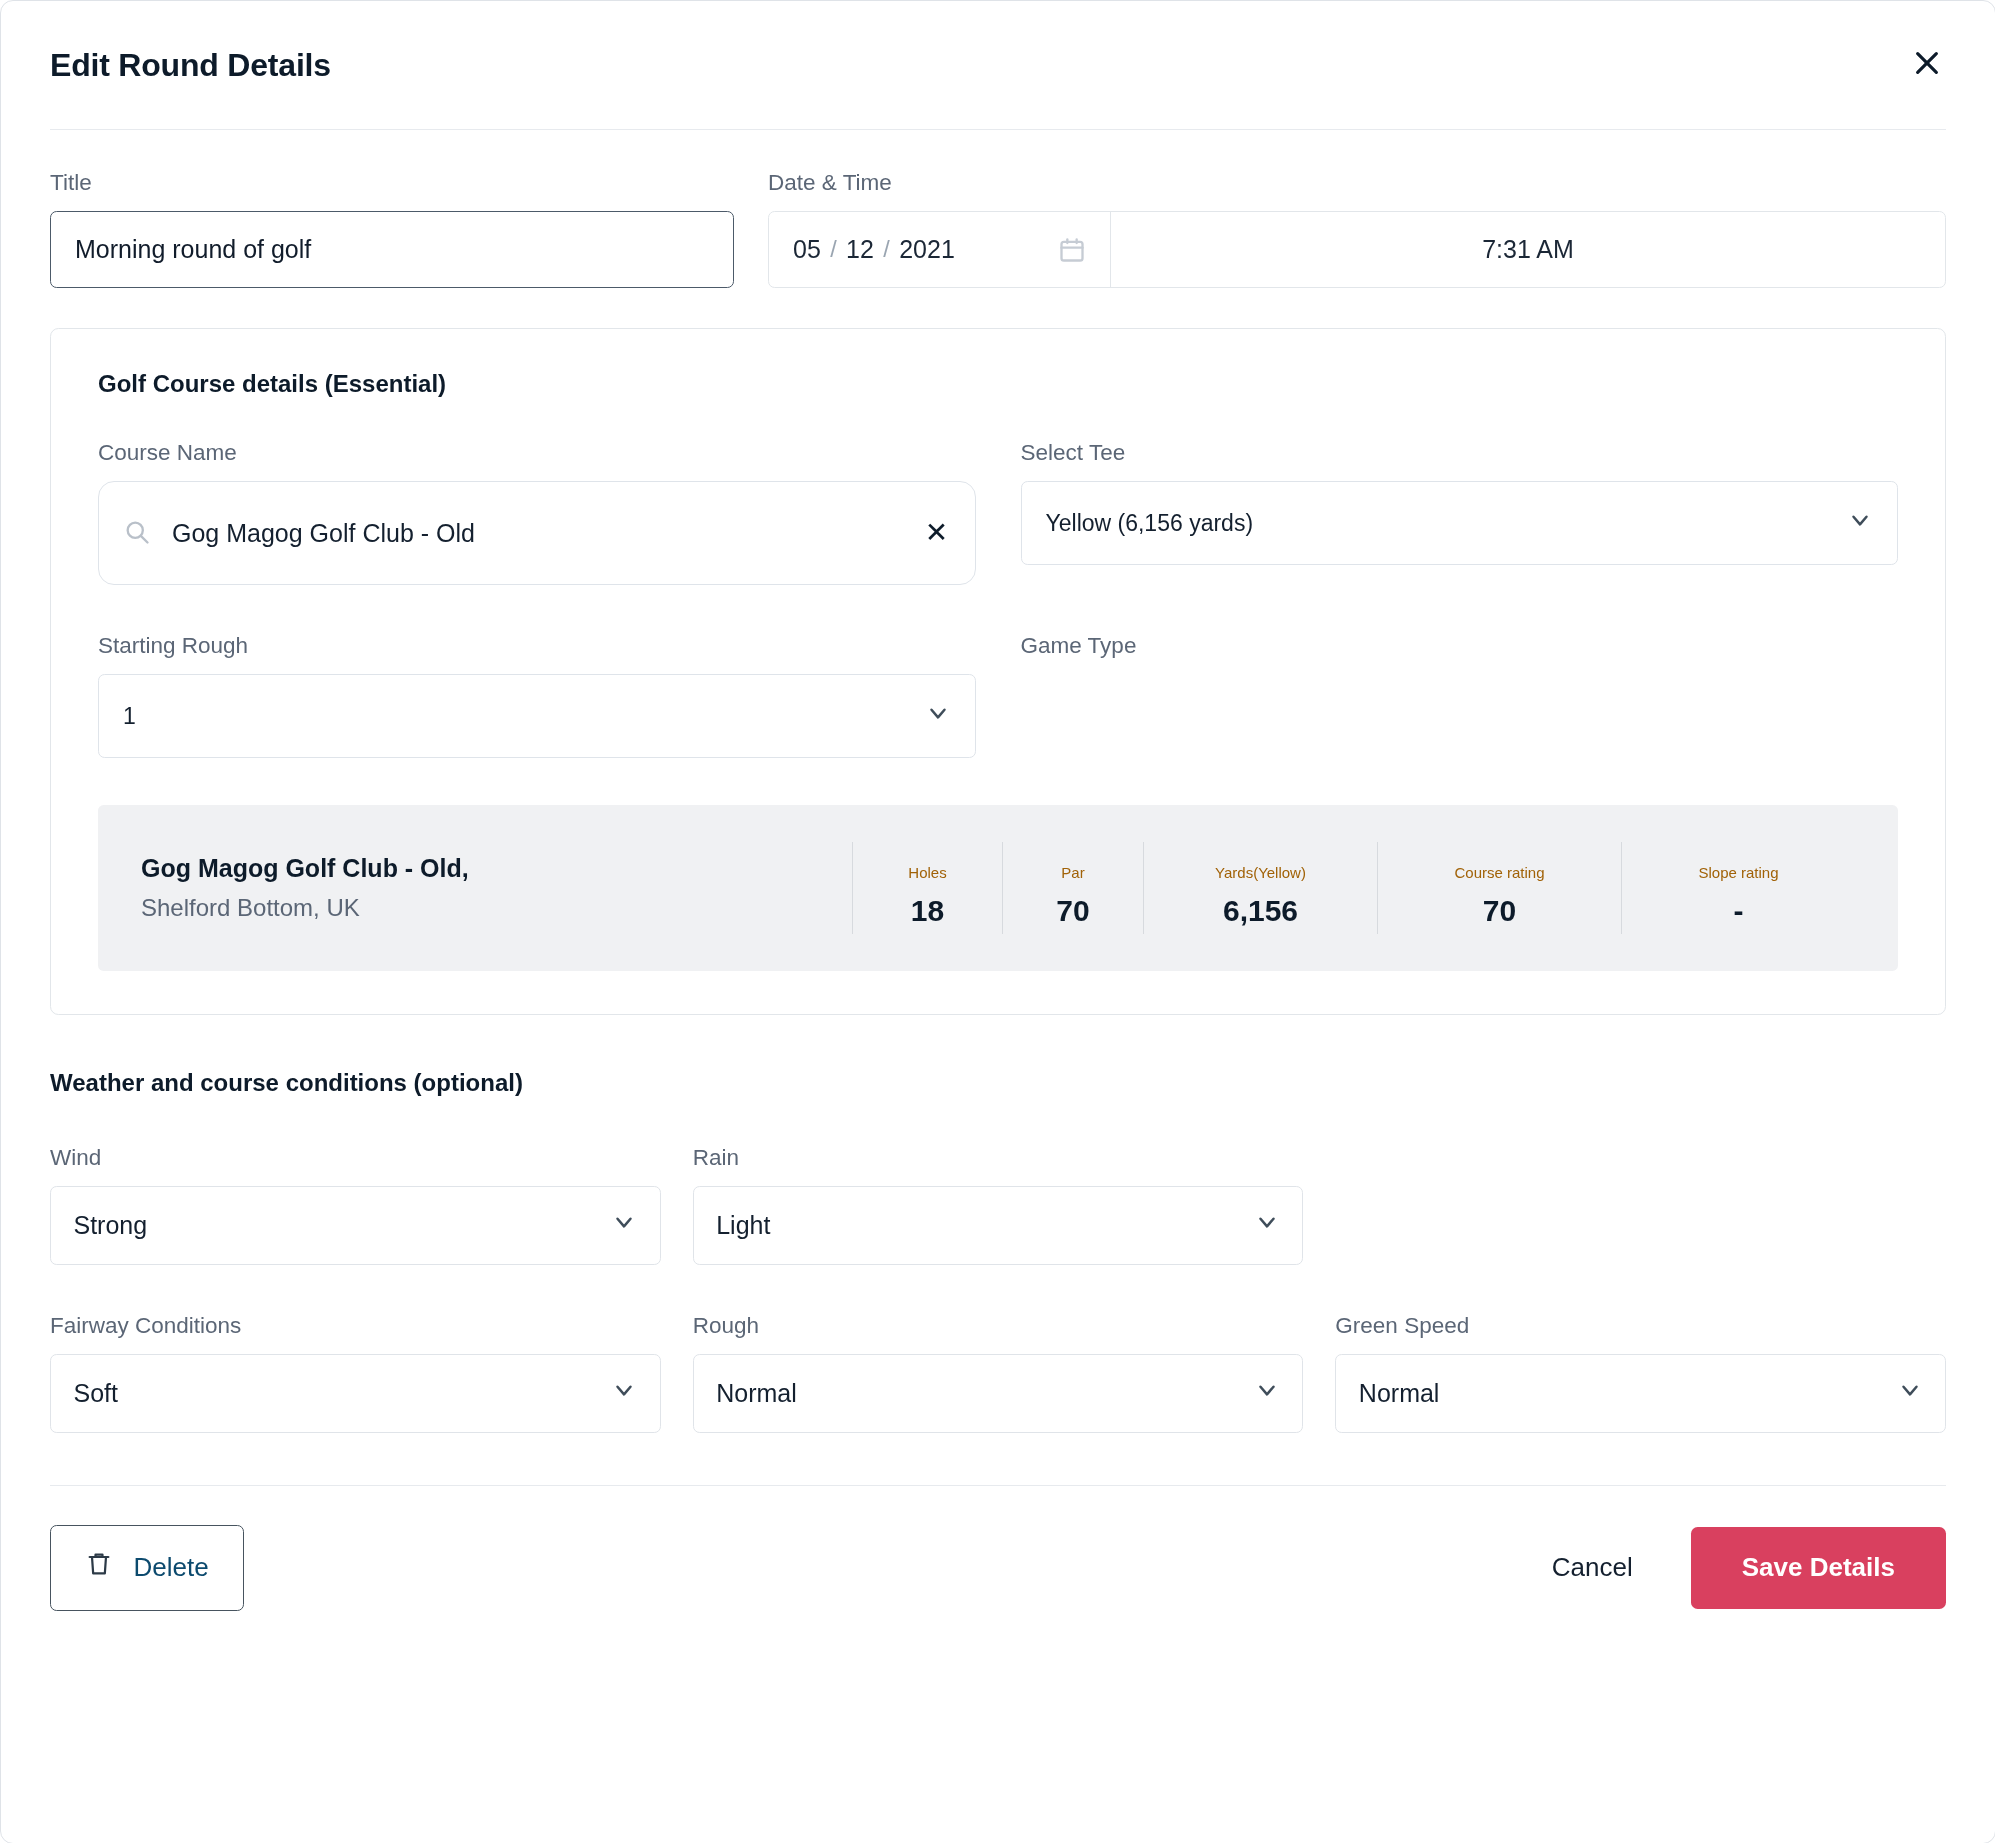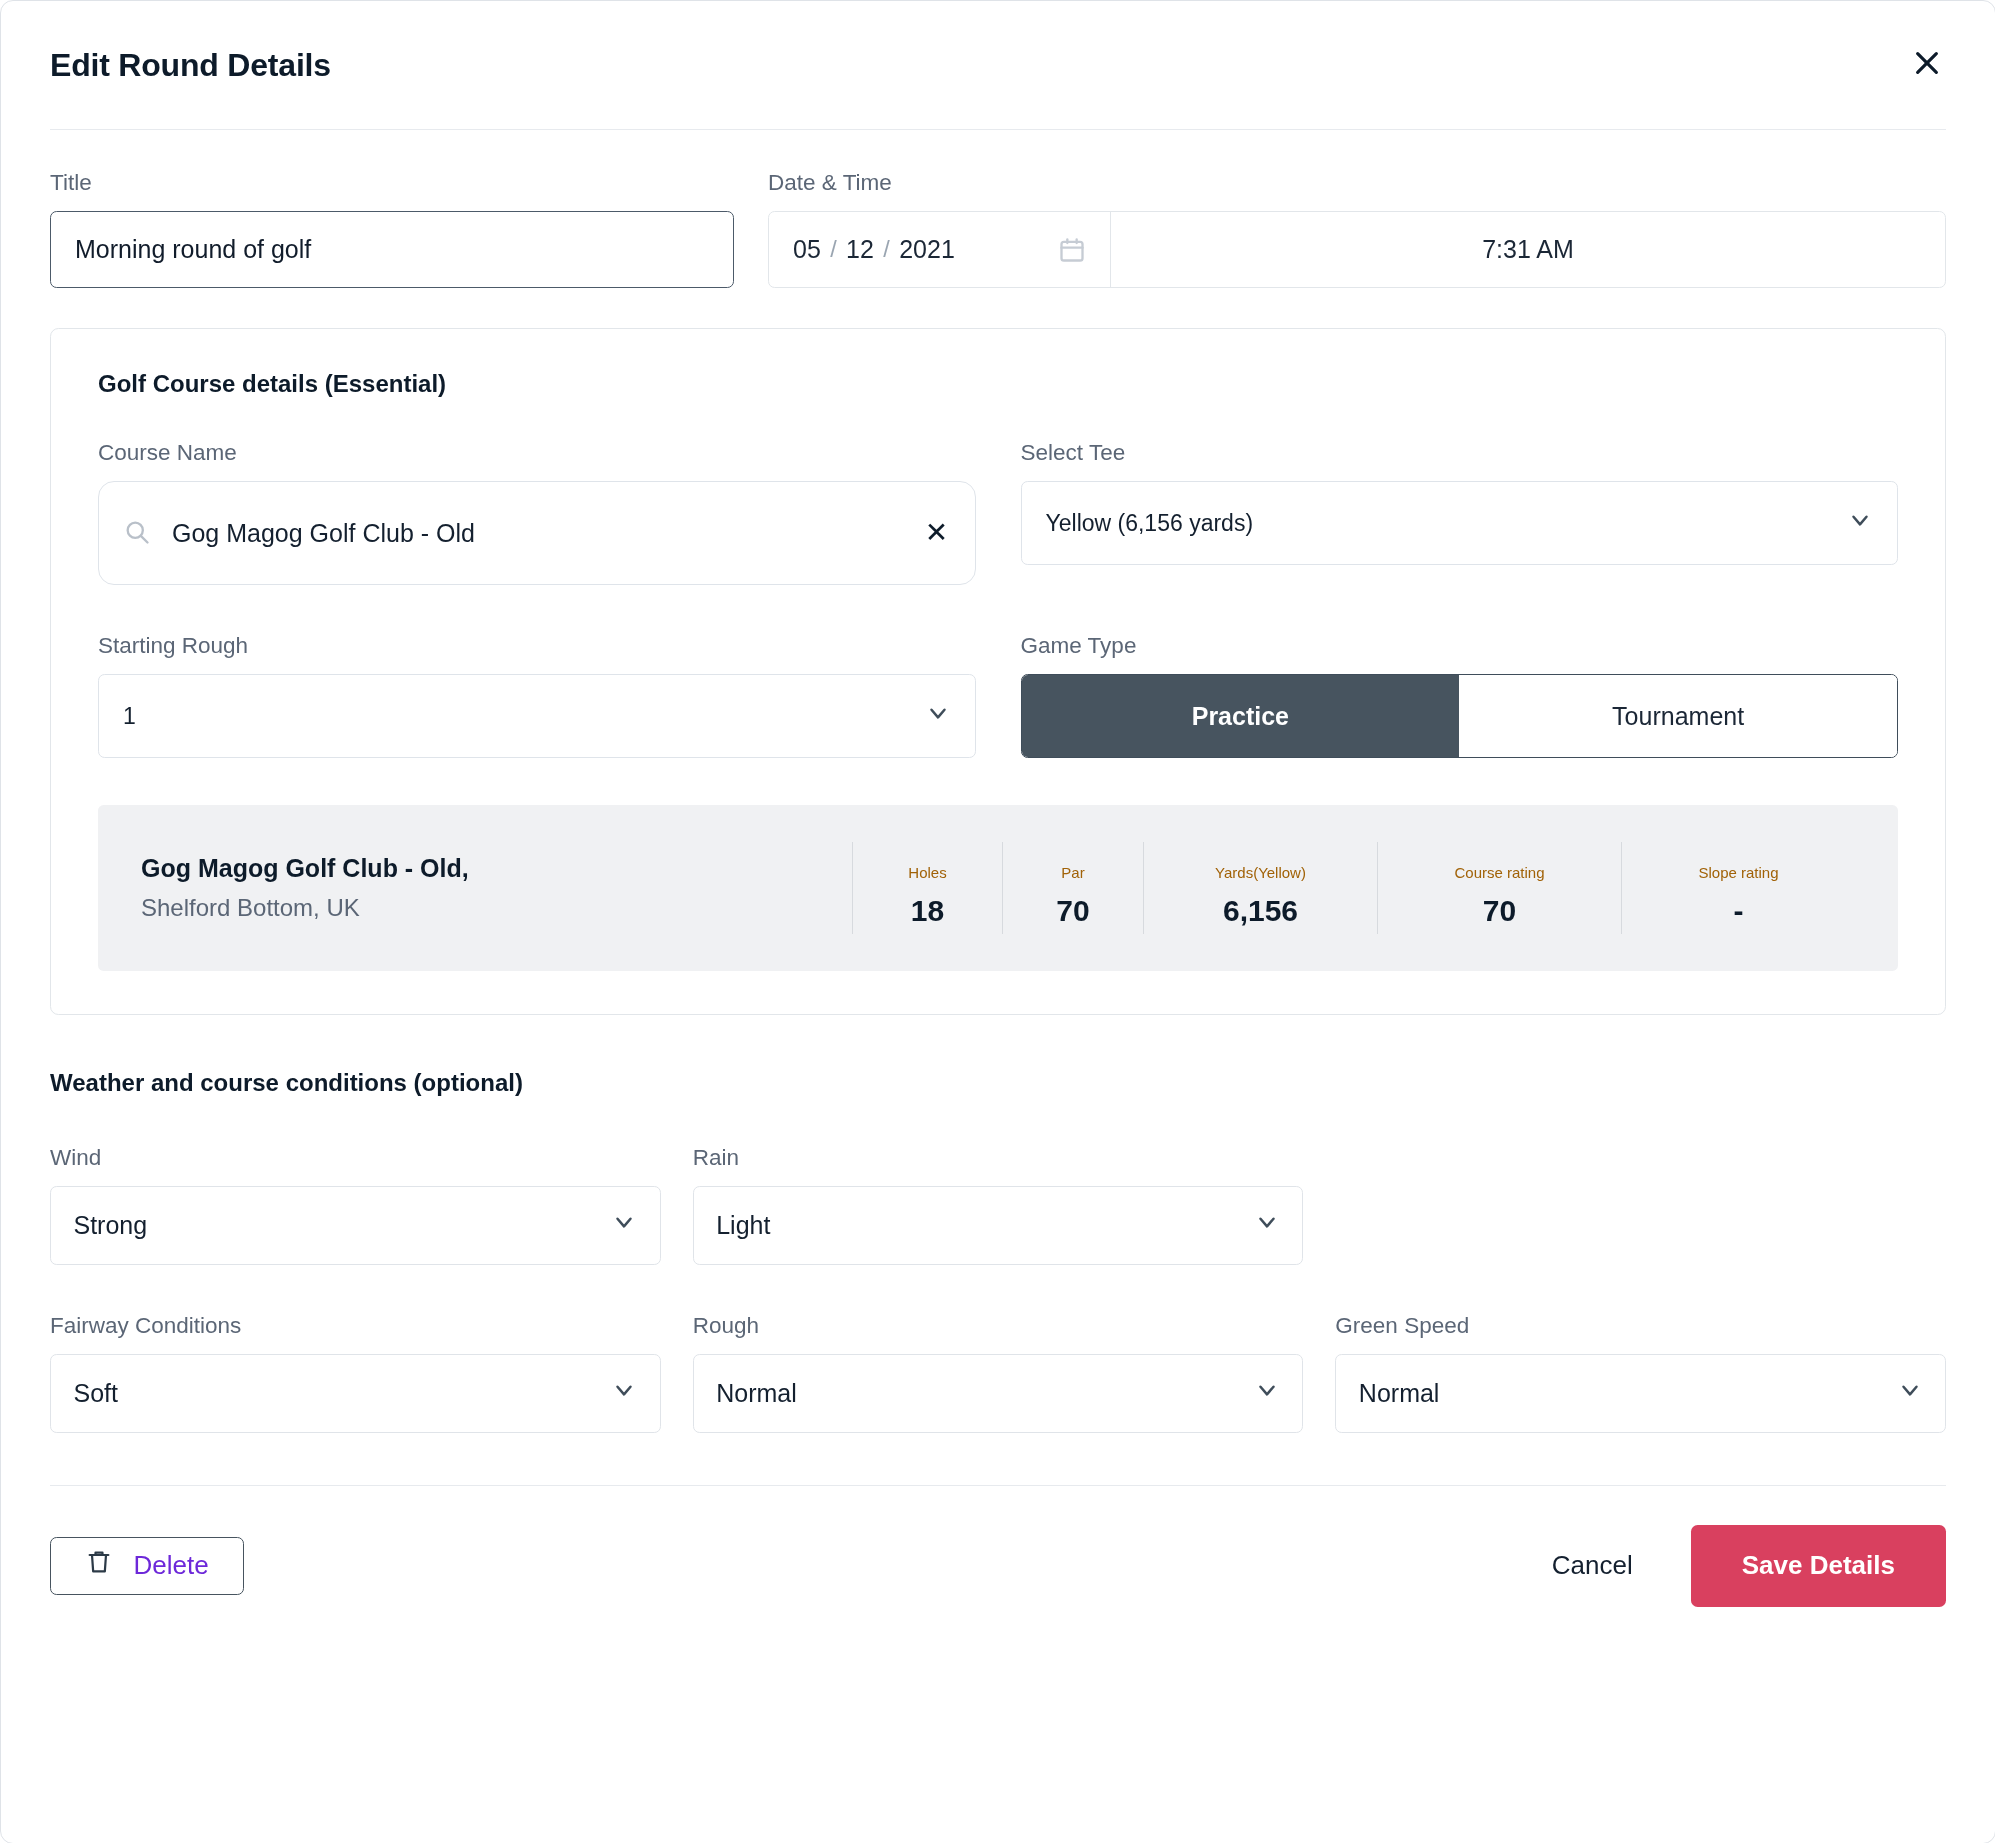--- a/index.html
+++ b/index.html
@@ -266,27 +266,27 @@
   }
   .footer {
     display: flex;
     align-items: center;
     padding-top: 39px;
   }
   .delete-btn {
     display: flex;
     align-items: center;
     gap: 20.6px;
-    height: 58px;
+    height: 86px;
     padding: 16px 34px;
     border: 1.9px solid #47545f;
     border-radius: 6.6px;
     background: #fff;
     font-size: 26px;
-    color: #6d28d9;
+    color: #0c4a6e;
     cursor: pointer;
   }
   .footer-spacer { flex: 1; }
   .cancel-btn {
     background: none;
     border: none;
     font-size: 26px;
     color: #14202f;
     cursor: pointer;
     padding: 0 32px;
@@ -387,24 +387,20 @@
           <span>1</span>
           <span>
             <svg width="26" height="26" viewBox="0 0 24 24" fill="none" stroke="#3f4d5a" stroke-width="2.3" stroke-linecap="round" stroke-linejoin="round">
               <polyline points="6 9 12 16 18 9"></polyline>
             </svg>
           </span>
         </div>
       </div>
       <div class="card-col">
         <div class="field-label">Game Type</div>
-        <div class="segmented">
-          <div class="seg active">Practice</div>
-          <div class="seg">Tournament</div>
-        </div>
       </div>
     </div>
 
     <div class="stats">
       <div class="stats-course">
         <div class="stats-course-name">Gog Magog Golf Club - Old,</div>
         <div class="stats-course-loc">Shelford Bottom, UK</div>
       </div>
       <div class="stat-cell" style="min-width:150px">
         <div class="stat-label">Holes</div>

